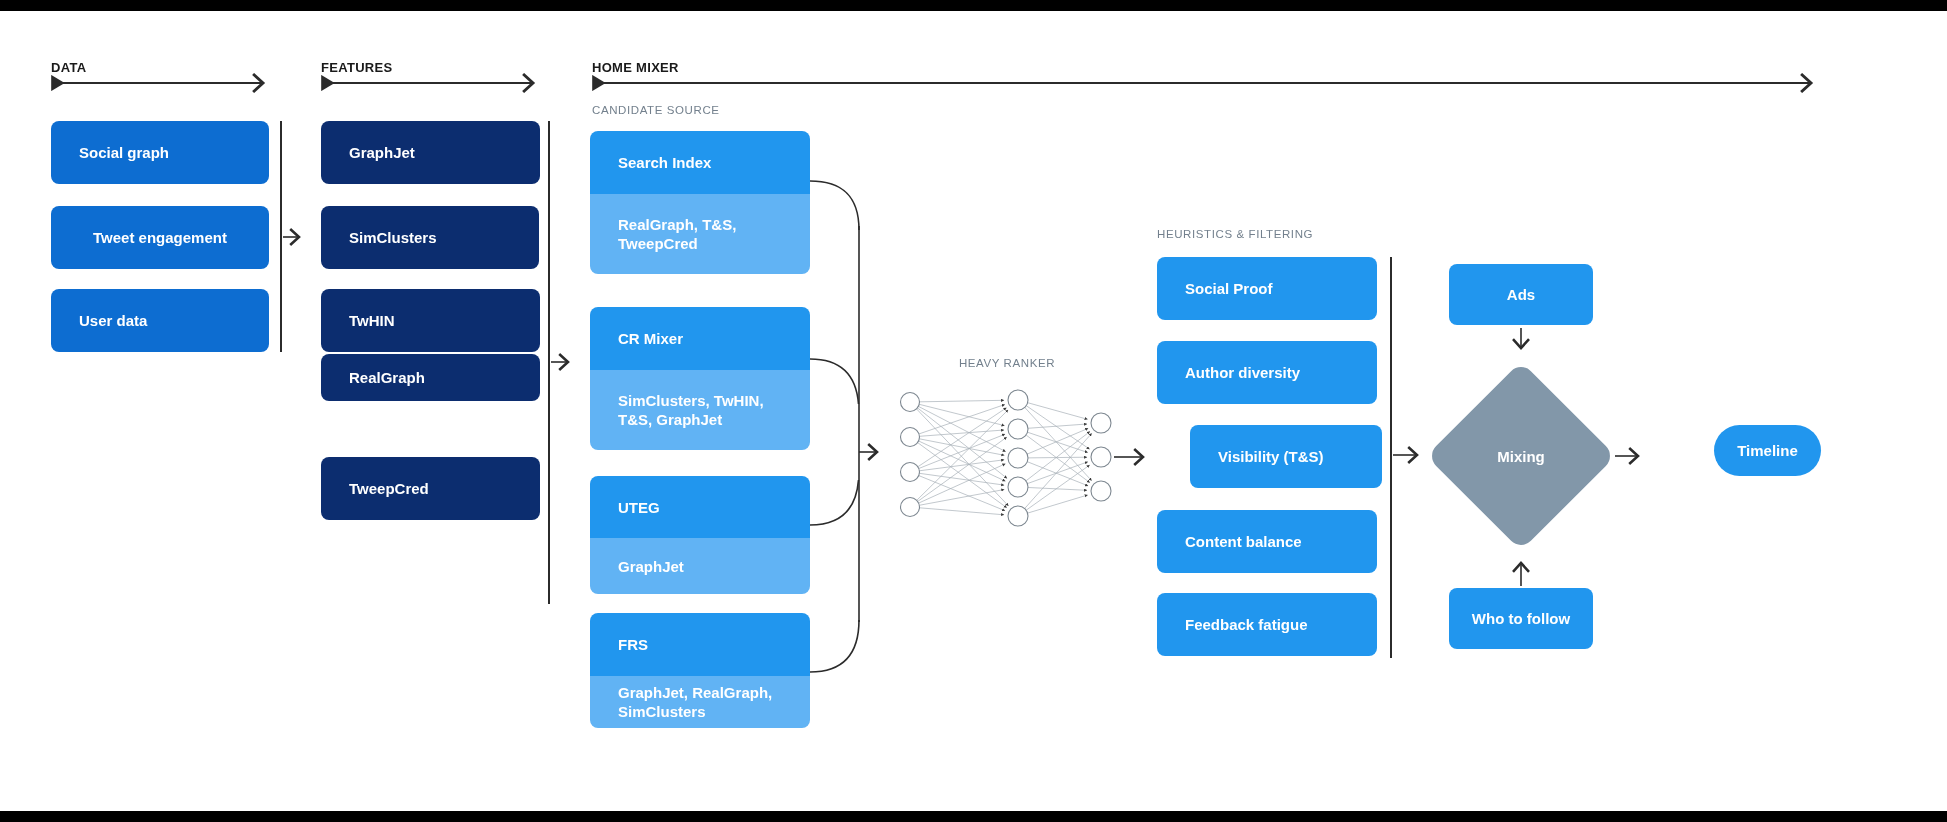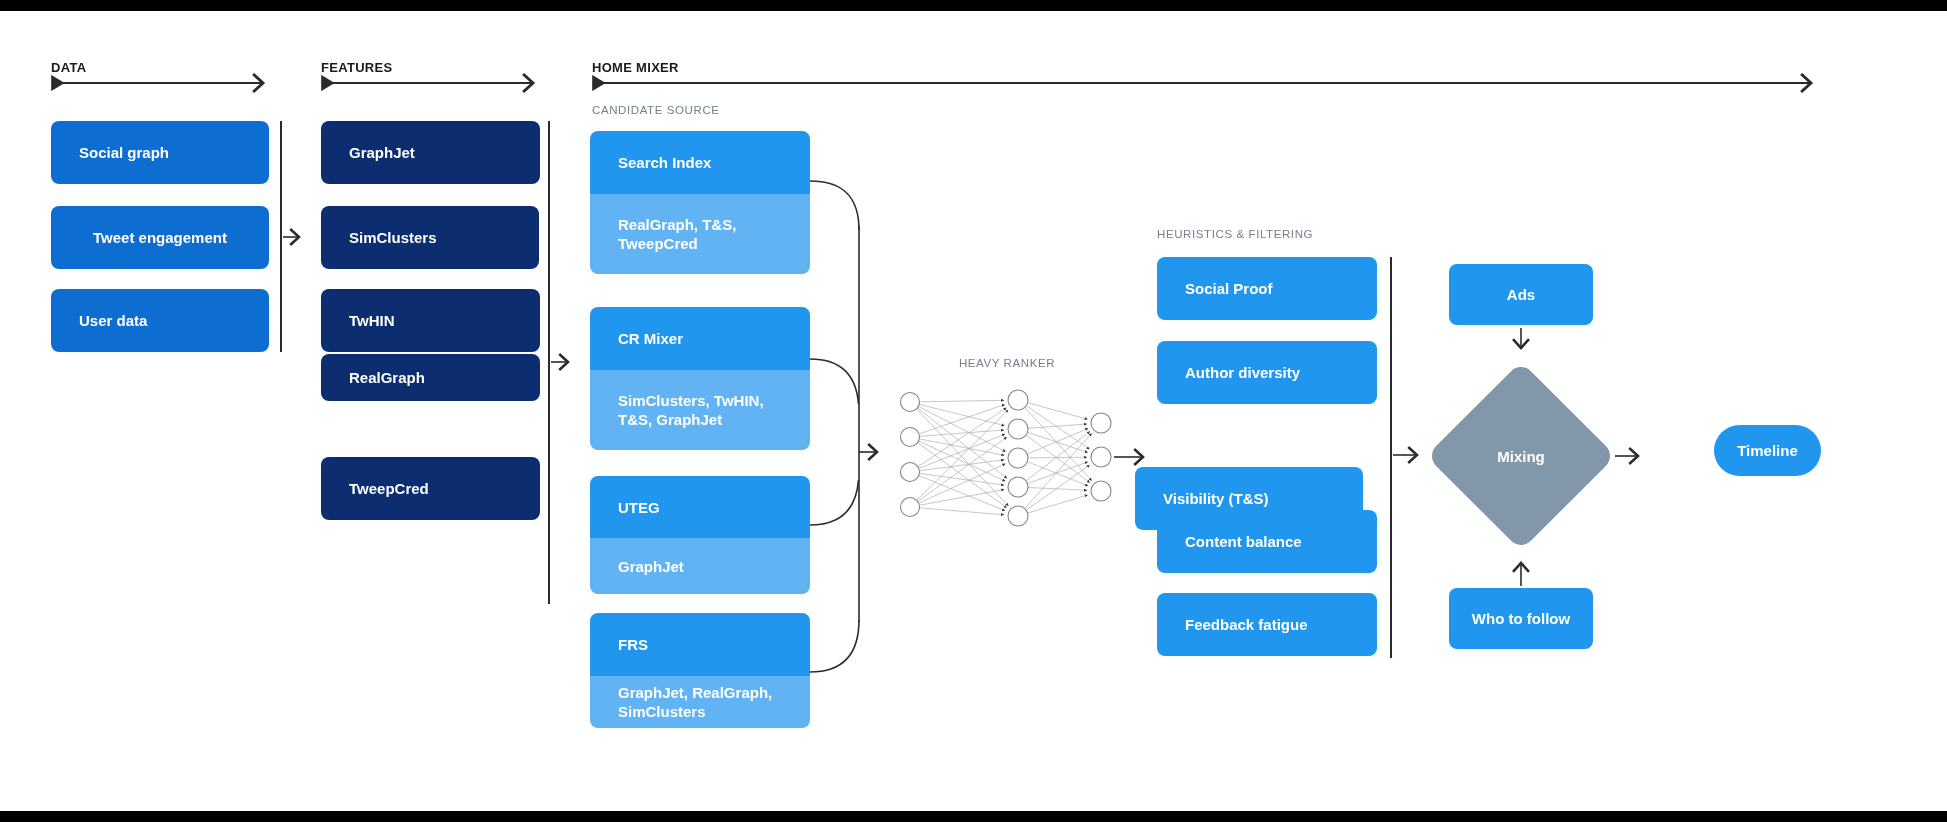--- a/index.html
+++ b/index.html
@@ -225,21 +225,21 @@
         <span>GraphJet, RealGraph, SimClusters</span>
       </div>
   </div>
 
   <div class="box box-bright" style="left:1157px;top:257px;width:220px;height:63px;">
       <span>Social Proof</span>
     </div>
   <div class="box box-bright" style="left:1157px;top:341px;width:220px;height:63px;">
       <span>Author diversity</span>
     </div>
-  <div class="box box-bright" style="left:1135px;top:425px;width:228px;height:63px;margin-top:42px;">
+  <div class="box box-bright" style="left:1190px;top:425px;width:192px;height:63px;">
       <span>Visibility (T&amp;S)</span>
     </div>
   <div class="box box-bright" style="left:1157px;top:510px;width:220px;height:63px;">
       <span>Content balance</span>
     </div>
   <div class="box box-bright" style="left:1157px;top:593px;width:220px;height:63px;">
       <span>Feedback fatigue</span>
     </div>
 
   <div class="box box-bright center" style="left:1449px;top:264px;width:144px;height:61px;">

